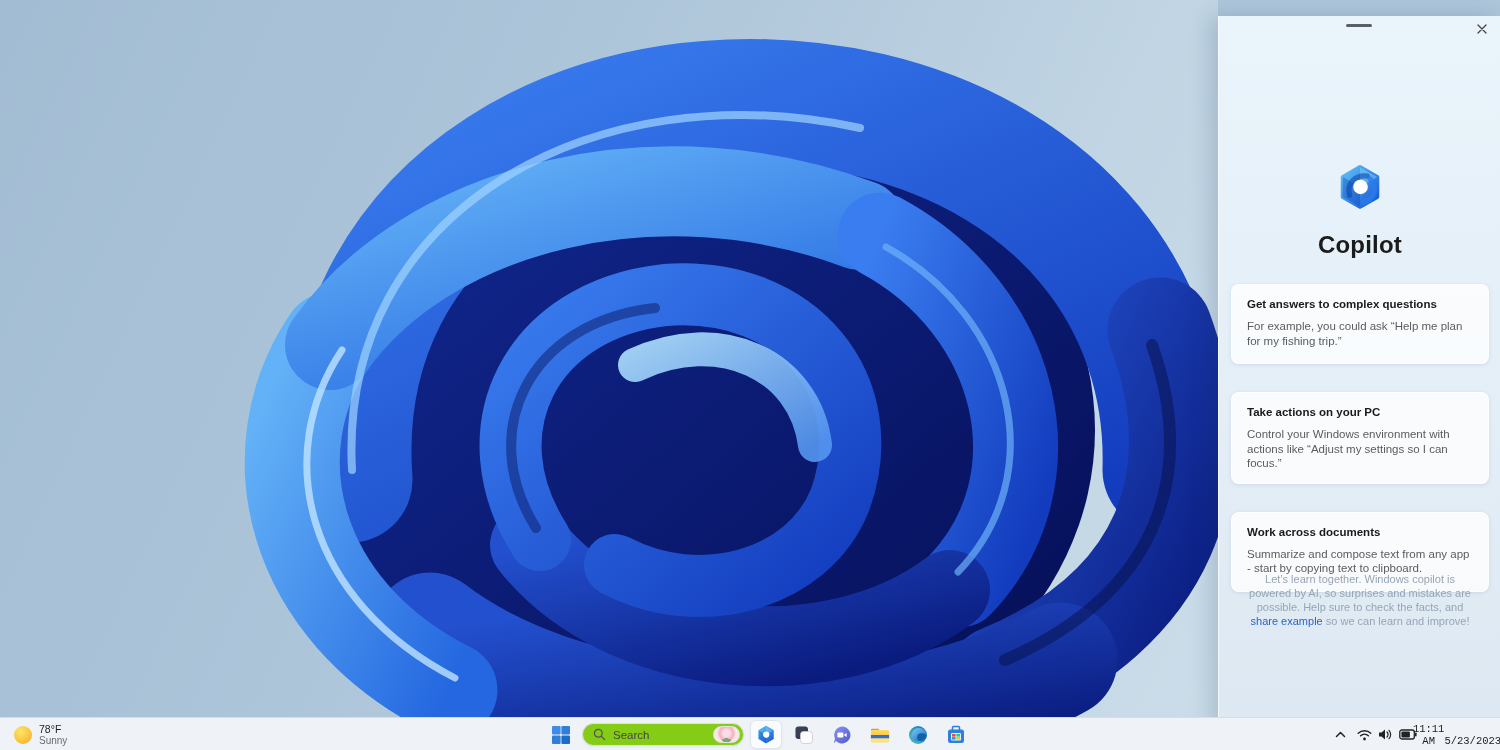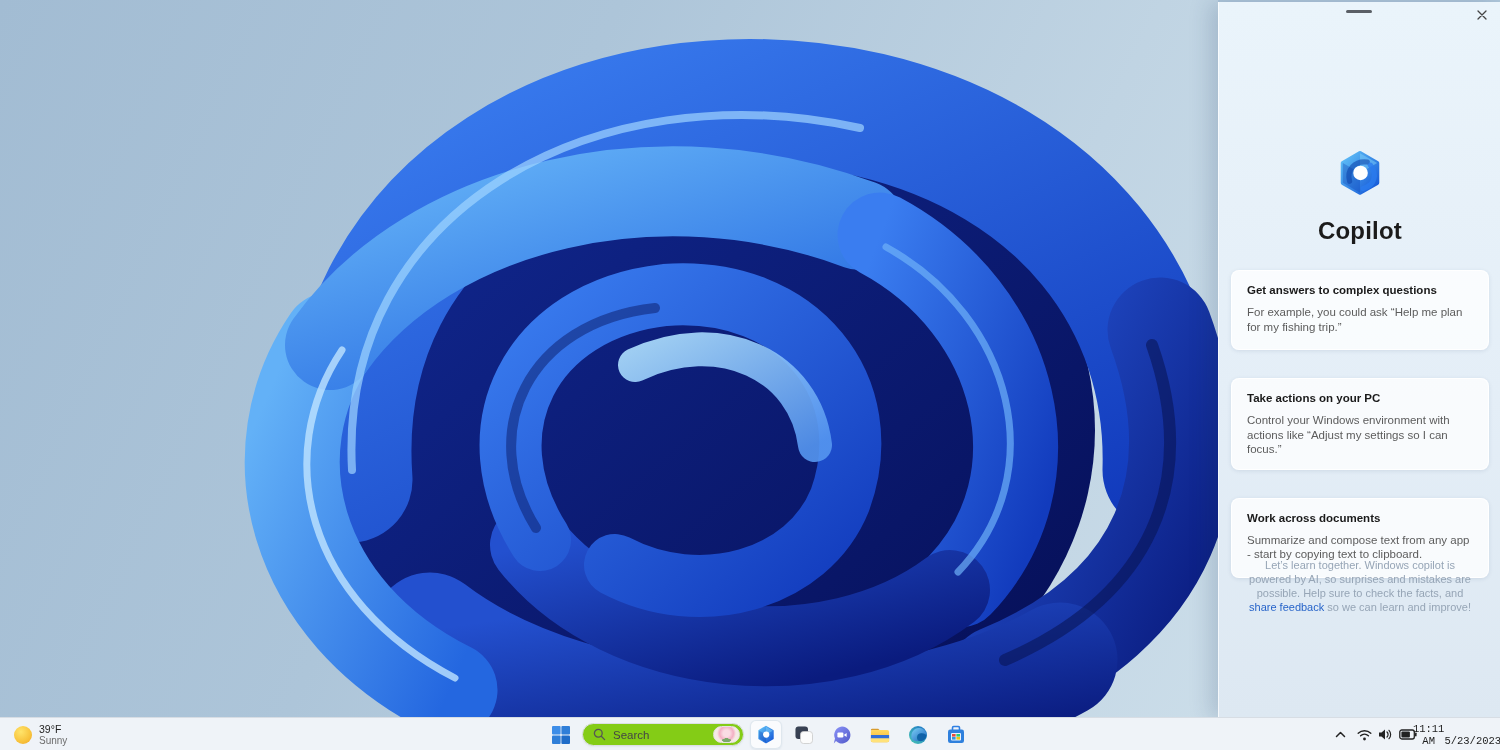--- a/index.html
+++ b/index.html
@@ -5,21 +5,21 @@
   * { margin:0; padding:0; box-sizing:border-box; }
   html,body { width:1500px; height:750px; overflow:hidden; font-family:"Liberation Sans", sans-serif; }
   .screen { position:relative; width:1500px; height:750px; background:#aec6da; }
 
   
   .wallpaper { position:absolute; left:0; top:0; width:1218px; height:717px; overflow:hidden;
     background:linear-gradient(115deg,#a2bcd3 0%,#adc5d9 40%,#c0d4e3 75%,#cbdde9 100%); }
   .wallpaper svg { position:absolute; left:0; top:0; }
 
   
-  .copilot-panel { position:absolute; left:1218px; top:2px; width:282px; height:717px;
+  .copilot-panel { position:absolute; left:1218px; top:16px; width:282px; height:717px;
     background:linear-gradient(180deg,#eaf4fb 0%,#e4eef7 55%,#dde8f2 100%);
     border-left:1px solid rgba(255,255,255,.7);
     box-shadow:-8px 0 20px rgba(25,55,95,.18); }
   .grabber { position:absolute; left:127px; top:8px; width:26px; height:3px; border-radius:2px; background:#5a5f66; cursor:grab; }
   .close-btn { position:absolute; right:9px; top:4px; width:18px; height:18px; border:none; background:transparent; cursor:pointer;
     display:flex; align-items:center; justify-content:center; }
   .logo-block { position:absolute; left:0; top:145px; width:282px; text-align:center; }
   .logo-block svg { width:50px; height:54px; }
   .panel-title { margin-top:12px; font-size:24px; font-weight:700; color:#1b1b1b; letter-spacing:.2px; }
 
@@ -158,30 +158,30 @@
       <div class="card">
         <div class="card-title">Take actions on your PC</div>
         <div class="card-body">Control your Windows environment with actions like “Adjust my settings so I can focus.”</div>
       </div>
       <div class="card">
         <div class="card-title">Work across documents</div>
         <div class="card-body">Summarize and compose text from any app - start by copying text to clipboard.</div>
       </div>
     </div>
 
-    <p class="disclaimer"><span>Let’s learn together. Windows copilot is powered by AI, so surprises and mistakes are possible. Help sure to check the facts, and </span><a>share feedback</a><span> so we can learn and improve!</span></p>
+    <p class="disclaimer"><span>Let’s learn together. Windows copilot is powered by AI, so surprises and mistakes are possible. Help sure to check the facts, and </span><a>share example</a><span> so we can learn and improve!</span></p>
 
   </aside>
 
   <footer class="taskbar">
 
     <button class="weather">
       <span class="sun"></span>
       <span class="weather-text">
-        <div class="weather-temp">39°F</div>
+        <div class="weather-temp">78°F</div>
         <div class="weather-cond">Sunny</div>
       </span>
     </button>
 
     <div class="center-group">
       <button class="tb-btn start-btn">
         <svg class="i20" viewBox="0 0 20 20">
           <rect x="1" y="1" width="8.6" height="8.6" rx="1" fill="#3d8de8"></rect>
           <rect x="10.4" y="1" width="8.6" height="8.6" rx="1" fill="#2f7ed8"></rect>
           <rect x="1" y="10.4" width="8.6" height="8.6" rx="1" fill="#2f7ed8"></rect>

